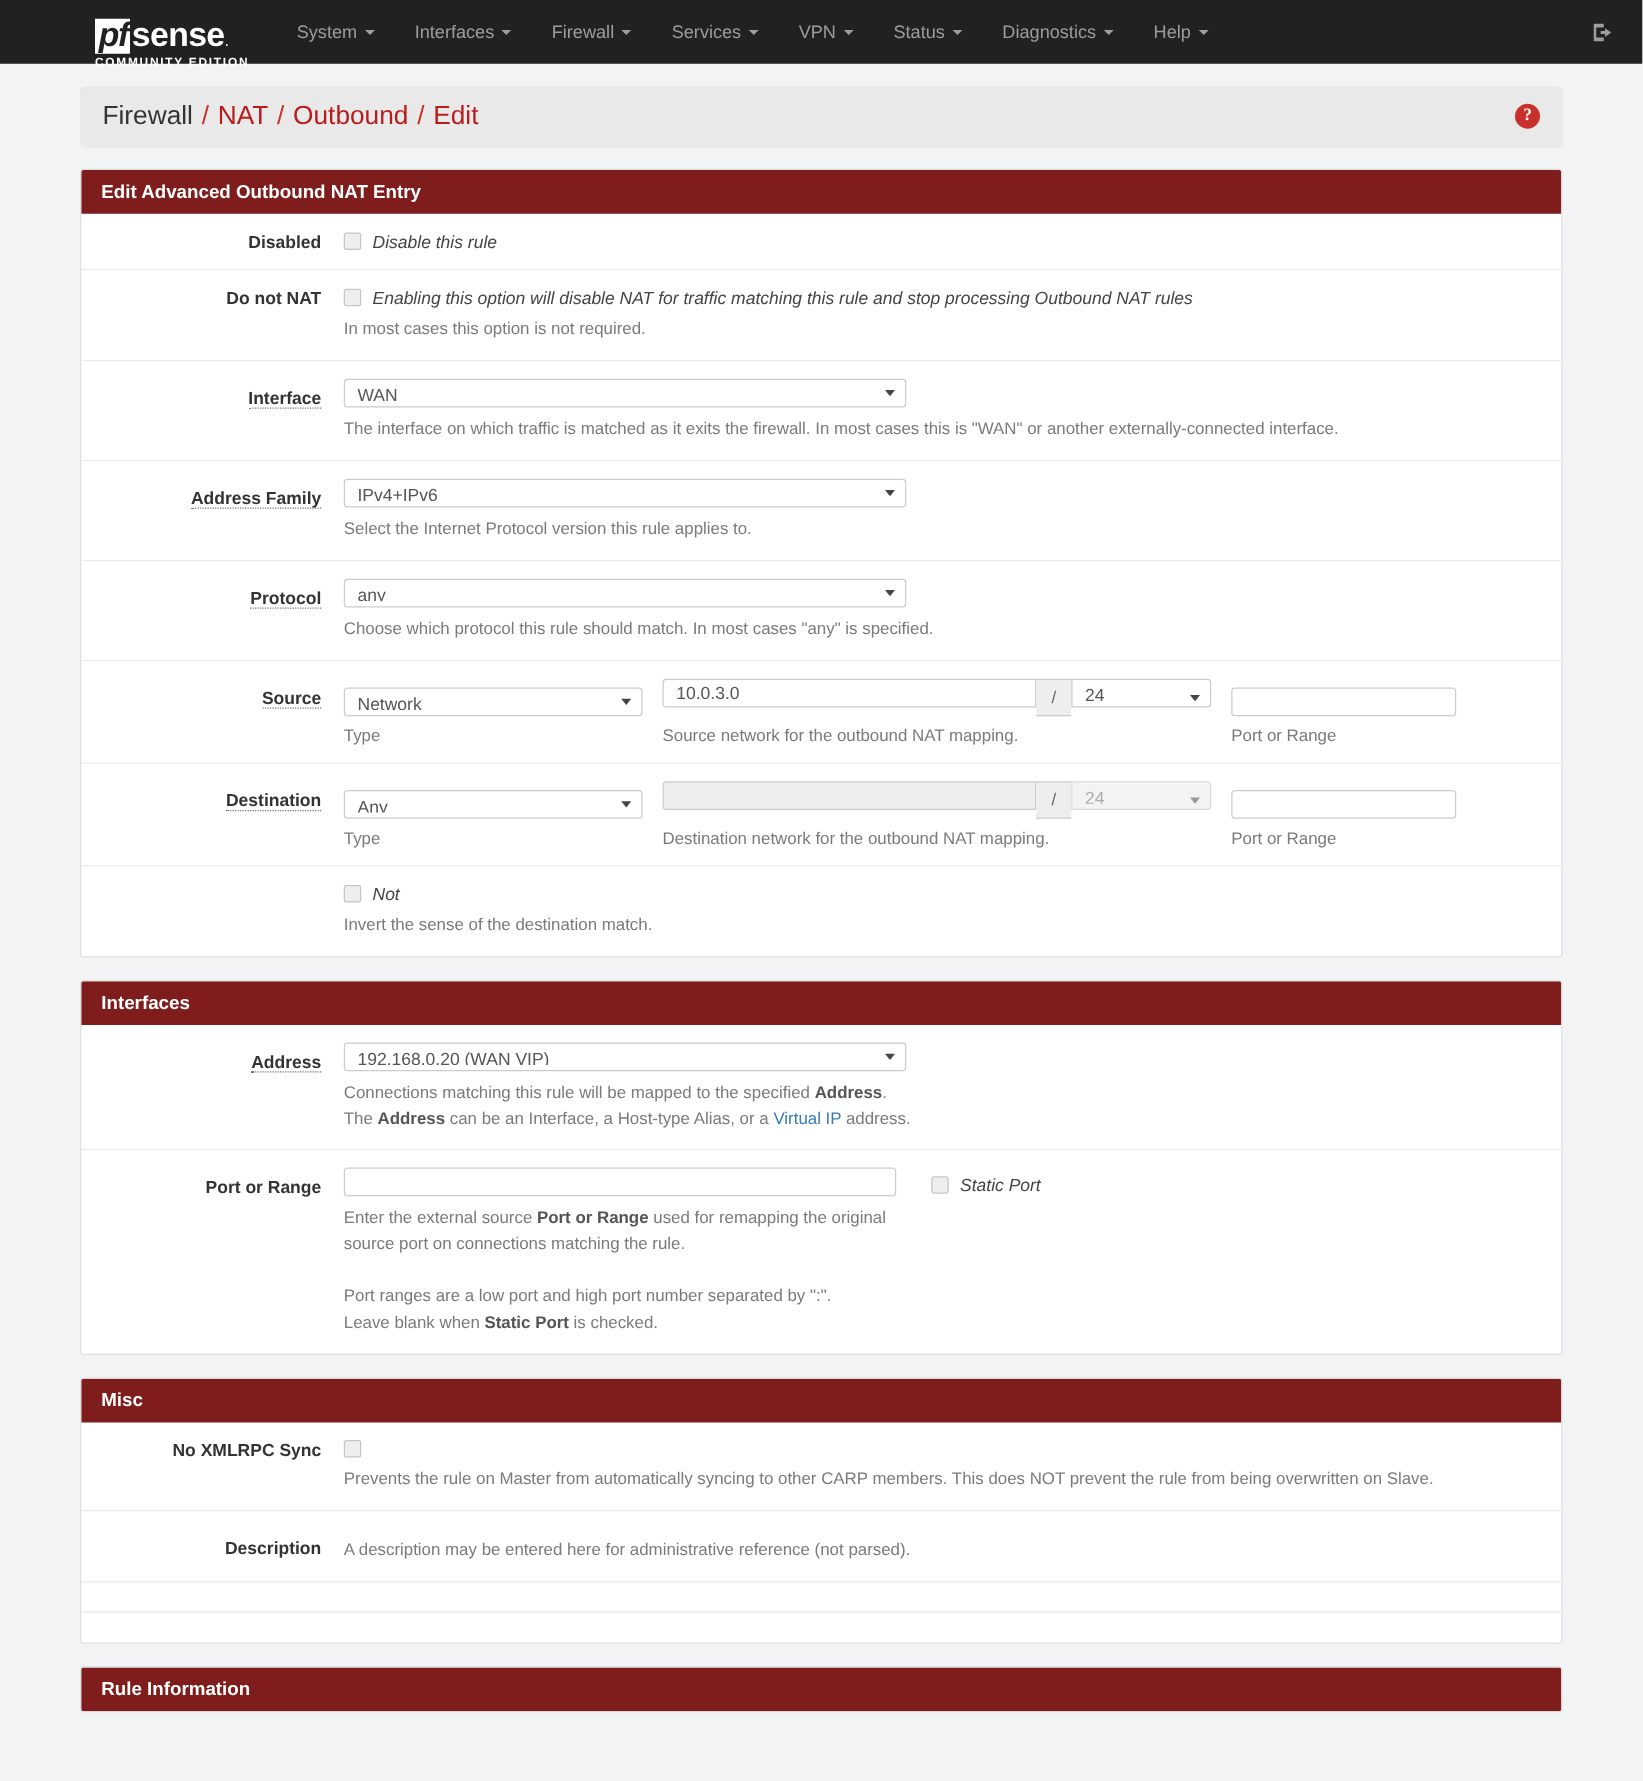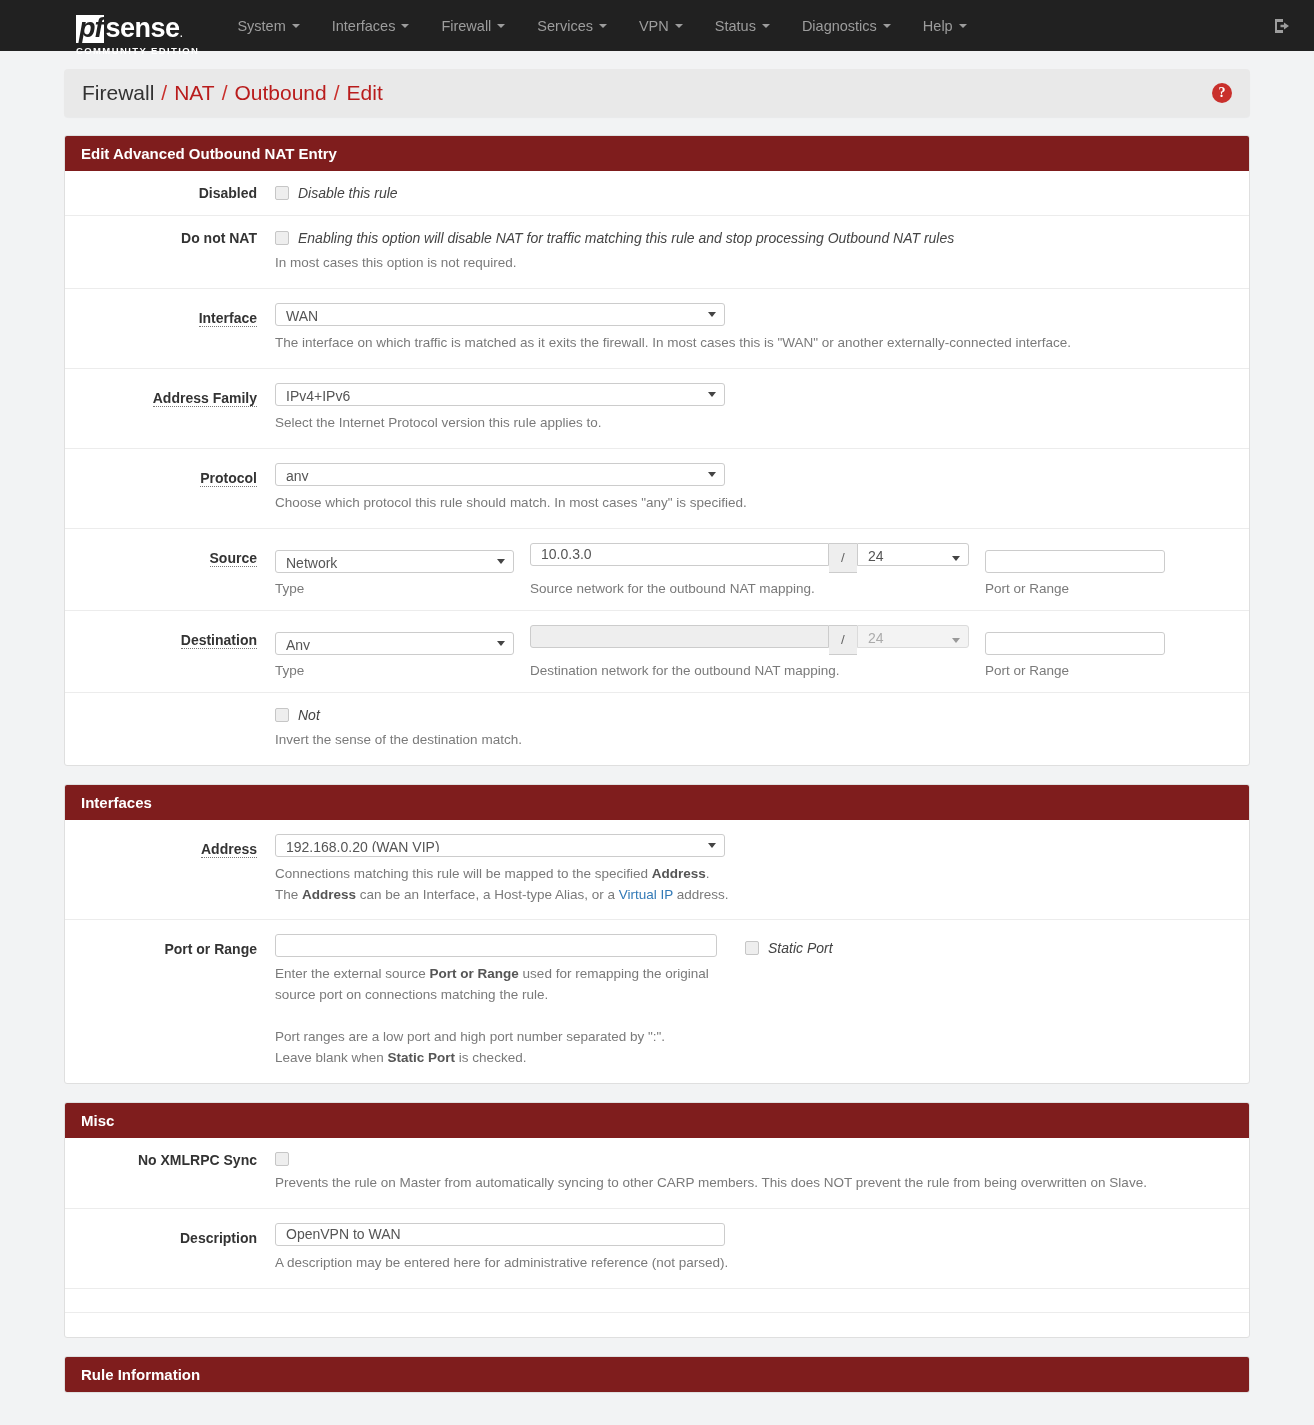--- a/index.html
+++ b/index.html
@@ -466,21 +466,20 @@
           <div class="cb-row">
             <span class="cb"></span>
           </div>
           <div class="help-block">Prevents the rule on Master from automatically syncing to other CARP members. This does NOT prevent the rule from being overwritten on Slave.</div>
         </div>
       </div>
 
       <div class="form-row">
         <div class="form-label">Description</div>
         <div class="form-fields">
-          <input class="fc w450" type="text" value="OpenVPN to WAN" style="">
           <div class="help-block">A description may be entered here for administrative reference (not parsed).</div>
         </div>
       </div>
 
       <div class="form-row empty"></div>
       <div class="form-row empty"></div>
 
     </div>
   </div>
 

